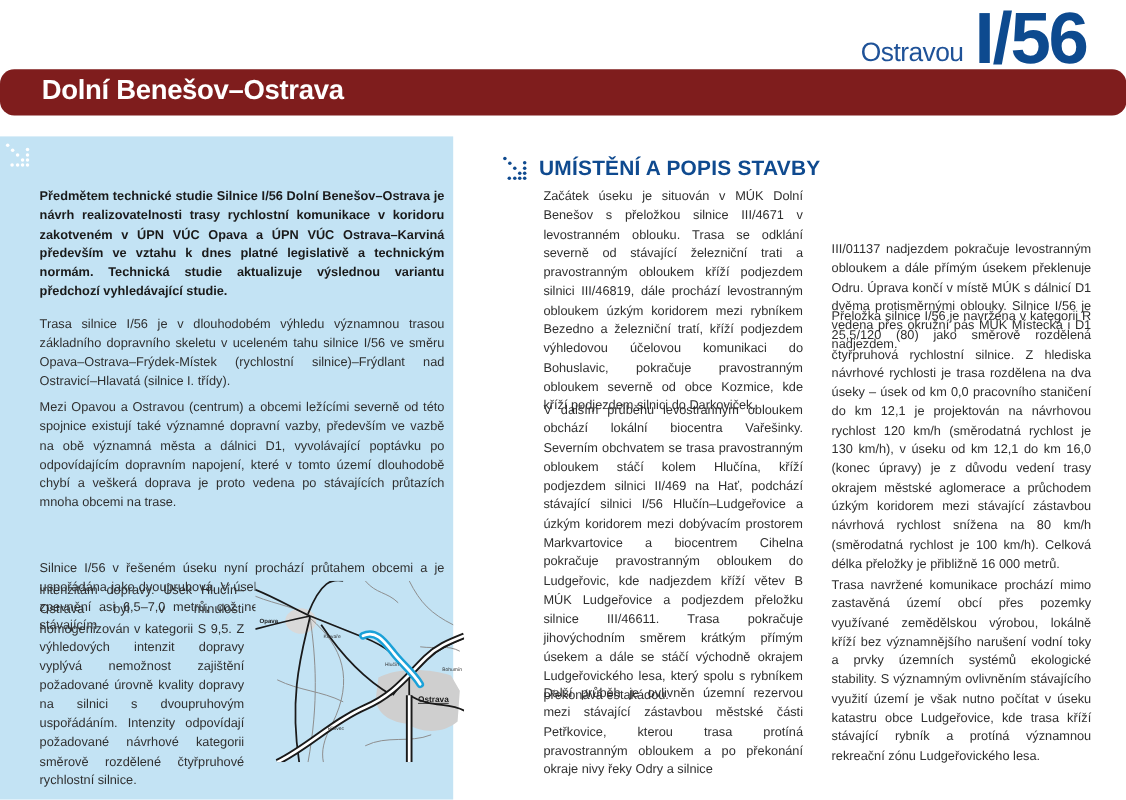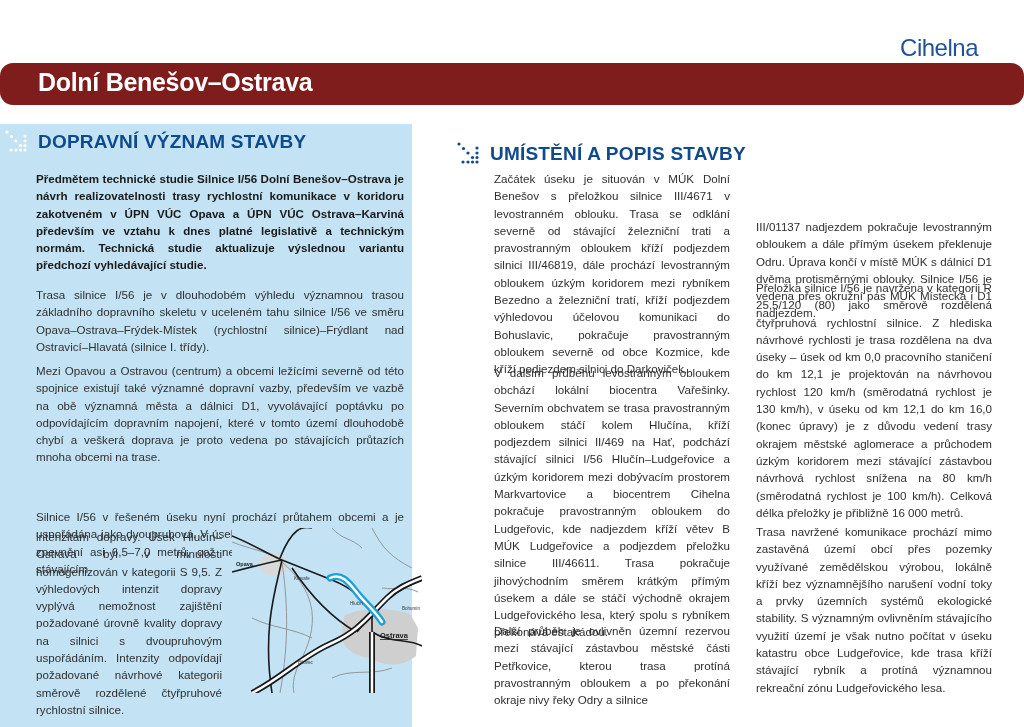--- a/index.html
+++ b/index.html
@@ -22,21 +22,22 @@
 
   .p { position: absolute; font-size: 11.6px; line-height: 17.3px; text-align: justify; color: #2f2f2f; }
   .p.bold { font-weight: bold; color: #1a1a1a; }
 
   .map { position: absolute; left: 232px; top: 528px; width: 190px; height: 165px; overflow: hidden; }
 </style>
 </head>
 <body>
 
 <div class="top-title">
-  <span class="small">Cihelna</span>
+  <span class="small">Ostravou</span>
+  <span class="big">I/56</span>
 </div>
 
 <div class="band">
   <div class="band-title">Dolní Benešov–Ostrava</div>
 </div>
 
 <div class="left-box"></div>
 
 <div class="section-head" style="left:4px; top:128px;">
   <div class="dots">
@@ -49,21 +50,20 @@
           <circle cx="21" cy="22" r="1.6"></circle>
         <circle cx="21" cy="8" r="1.6"></circle>
           <circle cx="21" cy="13" r="1.6"></circle>
           <circle cx="21" cy="17.5" r="1.6"></circle>
         <circle cx="7" cy="22" r="1.6"></circle>
           <circle cx="12" cy="22" r="1.6"></circle>
           <circle cx="16.5" cy="22" r="1.6"></circle>
       </g>
     </svg>
   </div>
-  <span class="h">DOPRAVNÍ VÝZNAM STAVBY</span>
 </div>
 
 <div class="p bold" style="left:36px; top:170px; width:368px;">Předmětem technické studie Silnice I/56 Dolní Benešov–Ostrava je návrh realizovatelnosti trasy rychlostní komunikace v koridoru zakotveném v ÚPN VÚC Opava a ÚPN VÚC Ostrava–Karviná především ve vztahu k dnes platné legislativě a technickým normám. Technická studie aktualizuje výslednou variantu předchozí vyhledávající studie.</div>
 <div class="p" style="left:36px; top:286px; width:368px;">Trasa silnice I/56 je v dlouhodobém výhledu významnou trasou základního dopravního skeletu v uceleném tahu silnice I/56 ve směru Opava–Ostrava–Frýdek-Místek (rychlostní silnice)–Frýdlant nad Ostravicí–Hlavatá (silnice I. třídy).</div>
 <div class="p" style="left:36px; top:362px; width:368px;">Mezi Opavou a Ostravou (centrum) a obcemi ležícími severně od této spojnice existují také významné dopravní vazby, především ve vazbě na obě významná města a dálnici D1, vyvolávající poptávku po odpovídajícím dopravním napojení, které v tomto území dlouhodobě chybí a veškerá doprava je proto vedena po stávajících průtazích mnoha obcemi na trase.</div>
 <div class="p" style="left:36px; top:476px; width:368px;margin-top:32px;">Silnice I/56 v řešeném úseku nyní prochází průtahem obcemi a je uspořádána jako dvoupruhová. V úseku Dolní Benešov–Hlučín je šířka zpevnění asi 6,5–7,0 metrů, což neodpovídá třídě komunikace ani stávajícím</div>
 <div class="p" style="left:36px; top:528px; width:186px;">intenzitám dopravy. Úsek Hlučín–Ostrava byl v minulosti homogenizován v kategorii S 9,5. Z výhledových intenzit dopravy vyplývá nemožnost zajištění požadované úrovně kvality dopravy na silnici s dvoupruhovým uspořádáním. Intenzity odpovídají požadované návrhové kategorii směrově rozdělené čtyřpruhové rychlostní silnice.</div>
 
 <div class="map">
   <svg width="190" height="165" viewBox="0 0 190 165">

